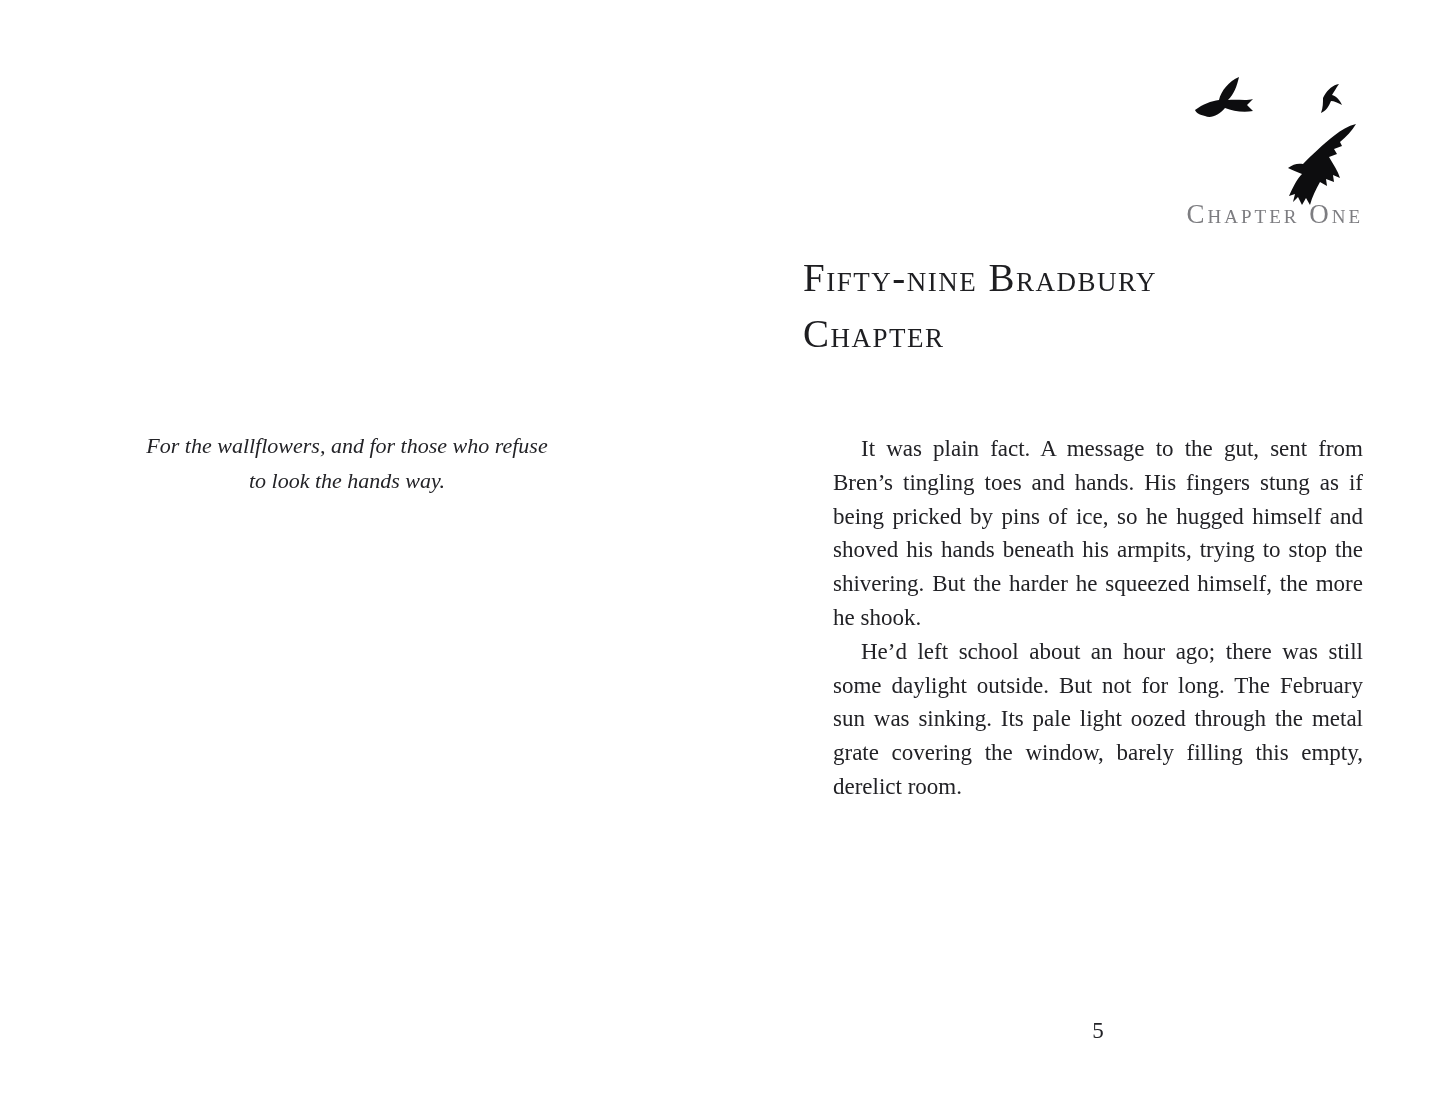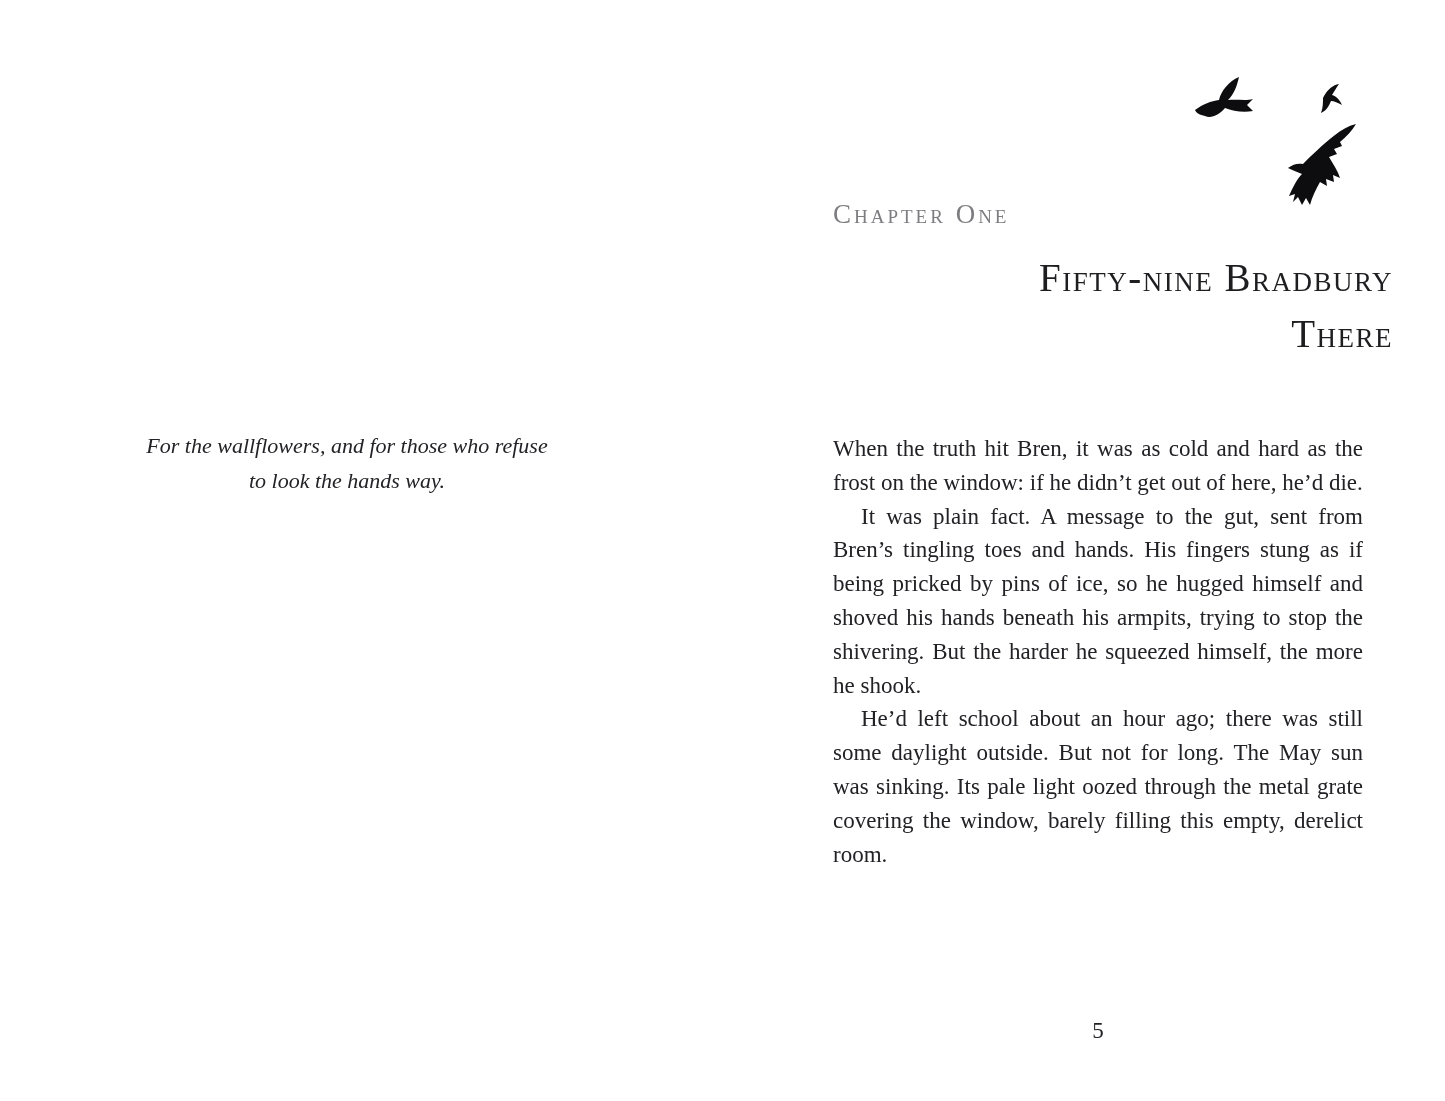--- a/index.html
+++ b/index.html
@@ -46,33 +46,33 @@
     width: 182px;
     height: 148px;
   }
   .birds path { fill: #0d0d0f; }
 
   .chapter-label {
     position: absolute;
     left: 833px;
     top: 199px;
     width: 530px;
-    text-align: left;
+    text-align: right;
     font-variant: small-caps;
     font-size: 27px;
     letter-spacing: 3px;
     color: #7d7d81;
   }
   .chapter-title {
     position: absolute;
     left: 803px;
     top: 250px;
     width: 590px;
     margin: 0;
-    text-align: right;
+    text-align: left;
     font-variant: small-caps;
     font-weight: normal;
     font-size: 39px;
     line-height: 56px;
     letter-spacing: 1.5px;
     color: #1e1e21;
   }
   .body-text {
     position: absolute;
     left: 833px;
@@ -125,24 +125,23 @@
          L148,107 L149,114 L141,111 L142,118 L135,114
          C131,121 127,129 125,137
          L121,130 L117,137 L113,129 L108,134 L110,126 L104,128
          C108,119 112,111 117,106 C112,104 107,102 103,100 Z"></path>
   </svg>
 
   <div class="chapter-label">Chapter One</div>
 
   <h1 class="chapter-title">
     <span>Fifty-nine Bradbury</span><br>
-    <span>There</span>
+    <span>Chapter</span>
   </h1>
 
   <div class="body-text">
-    <p class="first">When the truth hit Bren, it was as cold and hard as the frost on the window: if he didn’t get out of here, he’d die.</p>
     <p>It was plain fact. A message to the gut, sent from Bren’s tingling toes and hands. His fingers stung as if being pricked by pins of ice, so he hugged himself and shoved his hands beneath his armpits, trying to stop the shivering. But the harder he squeezed himself, the more he shook.</p>
-    <p>He’d left school about an hour ago; there was still some daylight outside. But not for long. The May sun was sinking. Its pale light oozed through the metal grate covering the window, barely filling this empty, derelict room.</p>
+    <p>He’d left school about an hour ago; there was still some daylight outside. But not for long. The February sun was sinking. Its pale light oozed through the metal grate covering the window, barely filling this empty, derelict room.</p>
   </div>
 
   <div class="page-number">5</div>
 
 </div>
 
 </body></html>

